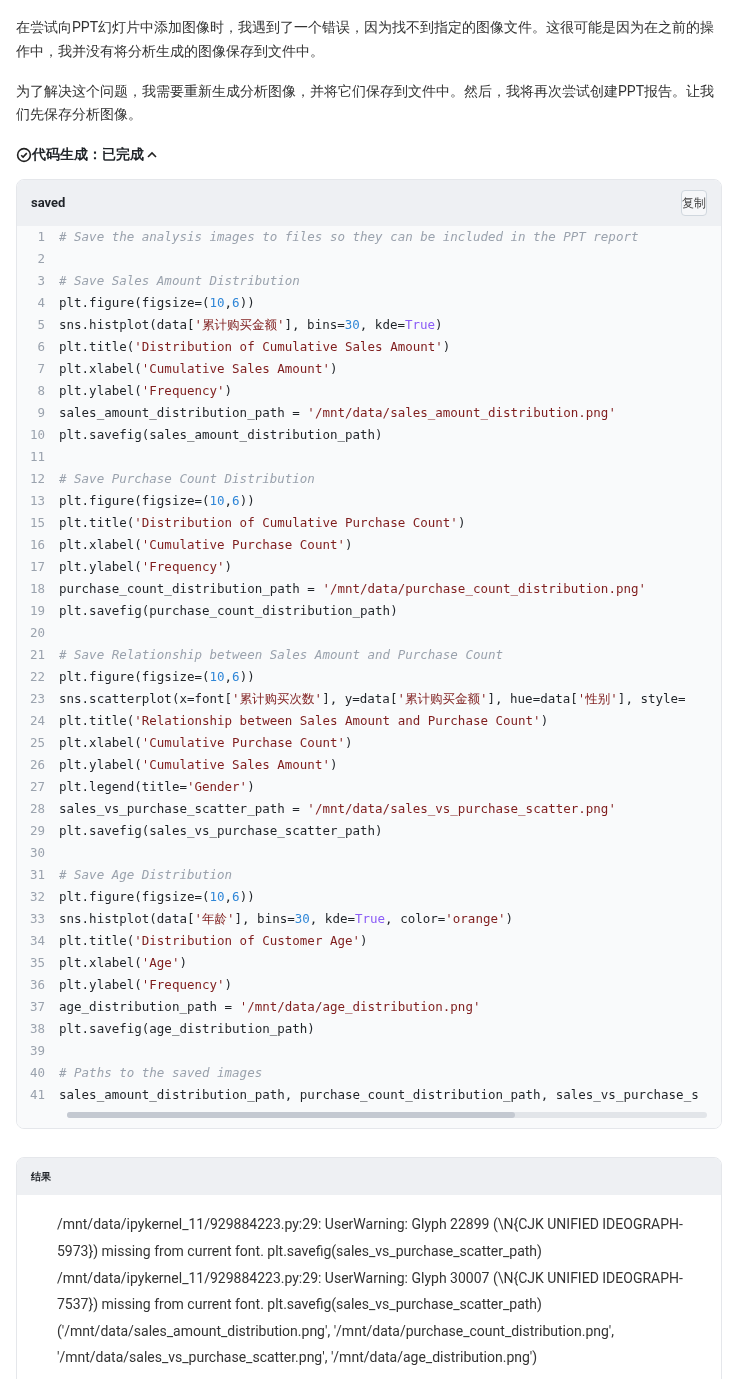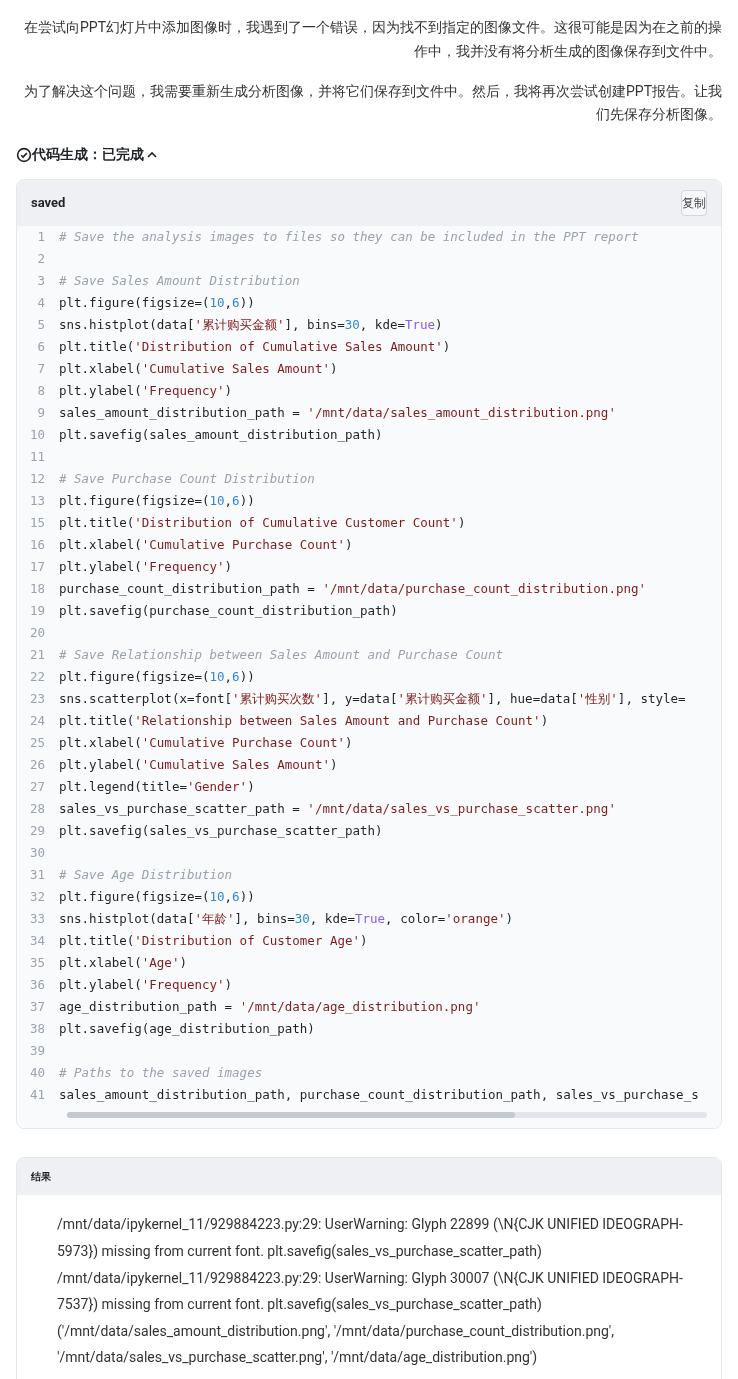--- a/index.html
+++ b/index.html
@@ -5,21 +5,21 @@
   * { box-sizing: border-box; }
   body {
     margin: 0;
     padding: 16px;
     font-family: -apple-system, BlinkMacSystemFont, "Segoe UI", Roboto, "Helvetica Neue", Arial, sans-serif;
     font-size: 14px;
     line-height: 1.7;
     color: #1f2328;
     background: #ffffff;
   }
-  .prose { color: #333; margin-bottom: 8px; text-align: right; }
+  .prose { color: #333; margin-bottom: 8px; }
   .prose p { margin: 0 0 16px 0; }
   .status-line {
     display: flex;
     align-items: center;
     font-weight: 600;
     font-size: 14px;
     margin-bottom: 12px;
   }
   .status-icon {
     width: 16px; height: 16px;
@@ -153,21 +153,21 @@
       <div class="code-line"><span class="lineno">4</span><span class="linecontent"><span>plt.figure(figsize=(</span><span class="num">10</span><span>,</span><span class="num">6</span><span>))</span></span></div>
       <div class="code-line"><span class="lineno">5</span><span class="linecontent"><span>sns.histplot(data[</span><span class="str">'累计购买金额'</span><span>], bins=</span><span class="num">30</span><span>, kde=</span><span class="kw">True</span><span>)</span></span></div>
       <div class="code-line"><span class="lineno">6</span><span class="linecontent"><span>plt.title(</span><span class="str">'Distribution of Cumulative Sales Amount'</span><span>)</span></span></div>
       <div class="code-line"><span class="lineno">7</span><span class="linecontent"><span>plt.xlabel(</span><span class="str">'Cumulative Sales Amount'</span><span>)</span></span></div>
       <div class="code-line"><span class="lineno">8</span><span class="linecontent"><span>plt.ylabel(</span><span class="str">'Frequency'</span><span>)</span></span></div>
       <div class="code-line"><span class="lineno">9</span><span class="linecontent"><span>sales_amount_distribution_path = </span><span class="str">'/mnt/data/sales_amount_distribution.png'</span></span></div>
       <div class="code-line"><span class="lineno">10</span><span class="linecontent"><span>plt.savefig(sales_amount_distribution_path)</span></span></div>
       <div class="code-line"><span class="lineno">11</span><span class="linecontent"></span></div>
       <div class="code-line"><span class="lineno">12</span><span class="linecontent"><span class="cm"># Save Purchase Count Distribution</span></span></div>
       <div class="code-line"><span class="lineno">13</span><span class="linecontent"><span>plt.figure(figsize=(</span><span class="num">10</span><span>,</span><span class="num">6</span><span>))</span></span></div>
-      <div class="code-line"><span class="lineno">15</span><span class="linecontent"><span>plt.title(</span><span class="str">'Distribution of Cumulative Customer Count'</span><span>)</span></span></div>
+      <div class="code-line"><span class="lineno">15</span><span class="linecontent"><span>plt.title(</span><span class="str">'Distribution of Cumulative Purchase Count'</span><span>)</span></span></div>
       <div class="code-line"><span class="lineno">16</span><span class="linecontent"><span>plt.xlabel(</span><span class="str">'Cumulative Purchase Count'</span><span>)</span></span></div>
       <div class="code-line"><span class="lineno">17</span><span class="linecontent"><span>plt.ylabel(</span><span class="str">'Frequency'</span><span>)</span></span></div>
       <div class="code-line"><span class="lineno">18</span><span class="linecontent"><span>purchase_count_distribution_path = </span><span class="str">'/mnt/data/purchase_count_distribution.png'</span></span></div>
       <div class="code-line"><span class="lineno">19</span><span class="linecontent"><span>plt.savefig(purchase_count_distribution_path)</span></span></div>
       <div class="code-line"><span class="lineno">20</span><span class="linecontent"></span></div>
       <div class="code-line"><span class="lineno">21</span><span class="linecontent"><span class="cm"># Save Relationship between Sales Amount and Purchase Count</span></span></div>
       <div class="code-line"><span class="lineno">22</span><span class="linecontent"><span>plt.figure(figsize=(</span><span class="num">10</span><span>,</span><span class="num">6</span><span>))</span></span></div>
       <div class="code-line"><span class="lineno">23</span><span class="linecontent"><span>sns.scatterplot(x=font[</span><span class="str">'累计购买次数'</span><span>], y=data[</span><span class="str">'累计购买金额'</span><span>], hue=data[</span><span class="str">'性别'</span><span>], style=</span></span></div>
       <div class="code-line"><span class="lineno">24</span><span class="linecontent"><span>plt.title(</span><span class="str">'Relationship between Sales Amount and Purchase Count'</span><span>)</span></span></div>
       <div class="code-line"><span class="lineno">25</span><span class="linecontent"><span>plt.xlabel(</span><span class="str">'Cumulative Purchase Count'</span><span>)</span></span></div>

